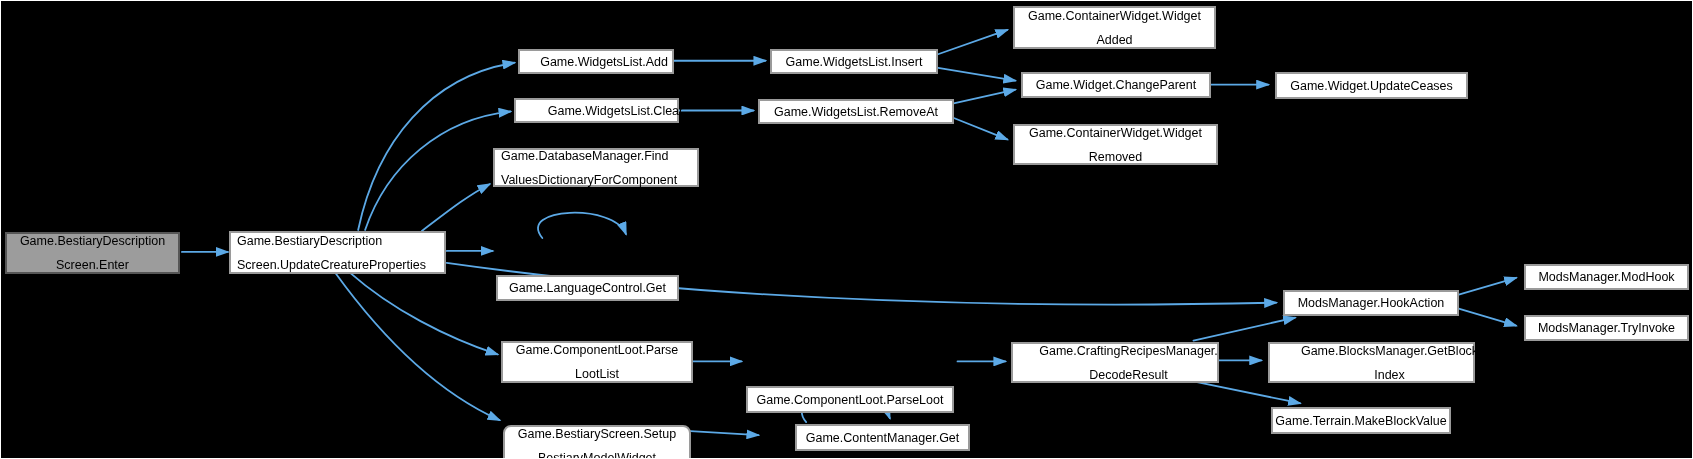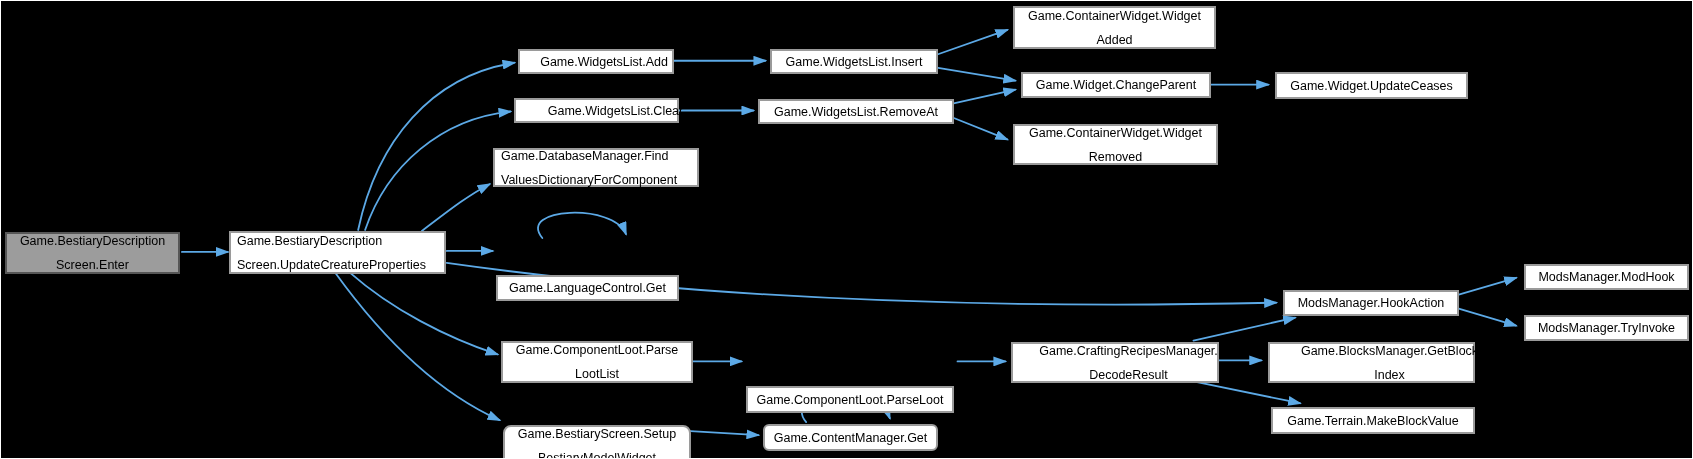--- a/index.html
+++ b/index.html
@@ -83,29 +83,29 @@
       <div class="node node--left" style="left: 492px; top: 147px; width: 206px; height: 39px;"><span class="node-label">Game.DatabaseManager.Find
 ValuesDictionaryForComponent</span></div>
       <div class="node" style="left: 495px; top: 238px; width: 183px; height: 26px; margin-top: 36px;"><span class="node-label">Game.LanguageControl.Get</span></div>
       <div class="node" style="left: 500px; top: 340px; width: 192px; height: 42px;"><span class="node-label">Game.ComponentLoot.Parse
 LootList</span></div>
       <div class="node" style="left: 502px; top: 424px; width: 188px; height: 42px; border-radius: 8px;"><span class="node-label">Game.BestiaryScreen.Setup
 BestiaryModelWidget</span></div>
       <div class="node" style="left: 769px; top: 48px; width: 168px; height: 25px;"><span class="node-label">Game.WidgetsList.Insert</span></div>
       <div class="node" style="left: 757px; top: 98px; width: 196px; height: 25px;"><span class="node-label">Game.WidgetsList.RemoveAt</span></div>
       <div class="node" style="left: 745px; top: 349px; width: 208px; height: 27px; margin-top: 36px;"><span class="node-label">Game.ComponentLoot.ParseLoot</span></div>
-      <div class="node" style="left: 762px; top: 423px; width: 175px; height: 27px; border-radius: 6px;"><span class="node-label">Game.ContentManager.Get</span></div>
+      <div class="node" style="left: 794px; top: 423px; width: 175px; height: 27px;"><span class="node-label">Game.ContentManager.Get</span></div>
       <div class="node" style="left: 1012px; top: 5px; width: 203px; height: 43px;"><span class="node-label">Game.ContainerWidget.Widget
 Added</span></div>
       <div class="node" style="left: 1020px; top: 71px; width: 190px; height: 26px;"><span class="node-label">Game.Widget.ChangeParent</span></div>
       <div class="node" style="left: 1012px; top: 123px; width: 205px; height: 41px;"><span class="node-label">Game.ContainerWidget.Widget
 Removed</span></div>
       <div class="node" style="left: 1274px; top: 71px; width: 193px; height: 27px;"><span class="node-label">Game.Widget.UpdateCeases</span></div>
       <div class="node" style="left: 1282px; top: 289px; width: 176px; height: 26px;"><span class="node-label">ModsManager.HookAction</span></div>
       <div class="node" style="left: 1010px; top: 341px; width: 208px; height: 41px; padding-left: 31px;"><span class="node-label">Game.CraftingRecipesManager.
 DecodeResult</span></div>
       <div class="node" style="left: 1267px; top: 341px; width: 207px; height: 41px; padding-left: 40px;"><span class="node-label">Game.BlocksManager.GetBlock
 Index</span></div>
-      <div class="node" style="left: 1270px; top: 406px; width: 204px; height: 27px;"><span class="node-label">Game.Terrain.MakeBlockValue</span></div>
+      <div class="node" style="left: 1270px; top: 406px; width: 180px; height: 27px;"><span class="node-label">Game.Terrain.MakeBlockValue</span></div>
       <div class="node" style="left: 1523px; top: 263px; width: 165px; height: 26px;"><span class="node-label">ModsManager.ModHook</span></div>
       <div class="node" style="left: 1523px; top: 314px; width: 165px; height: 26px; align-items: center;"><span class="node-label">ModsManager.TryInvoke</span></div>
     </div>
 </div>
 
 </body></html>

